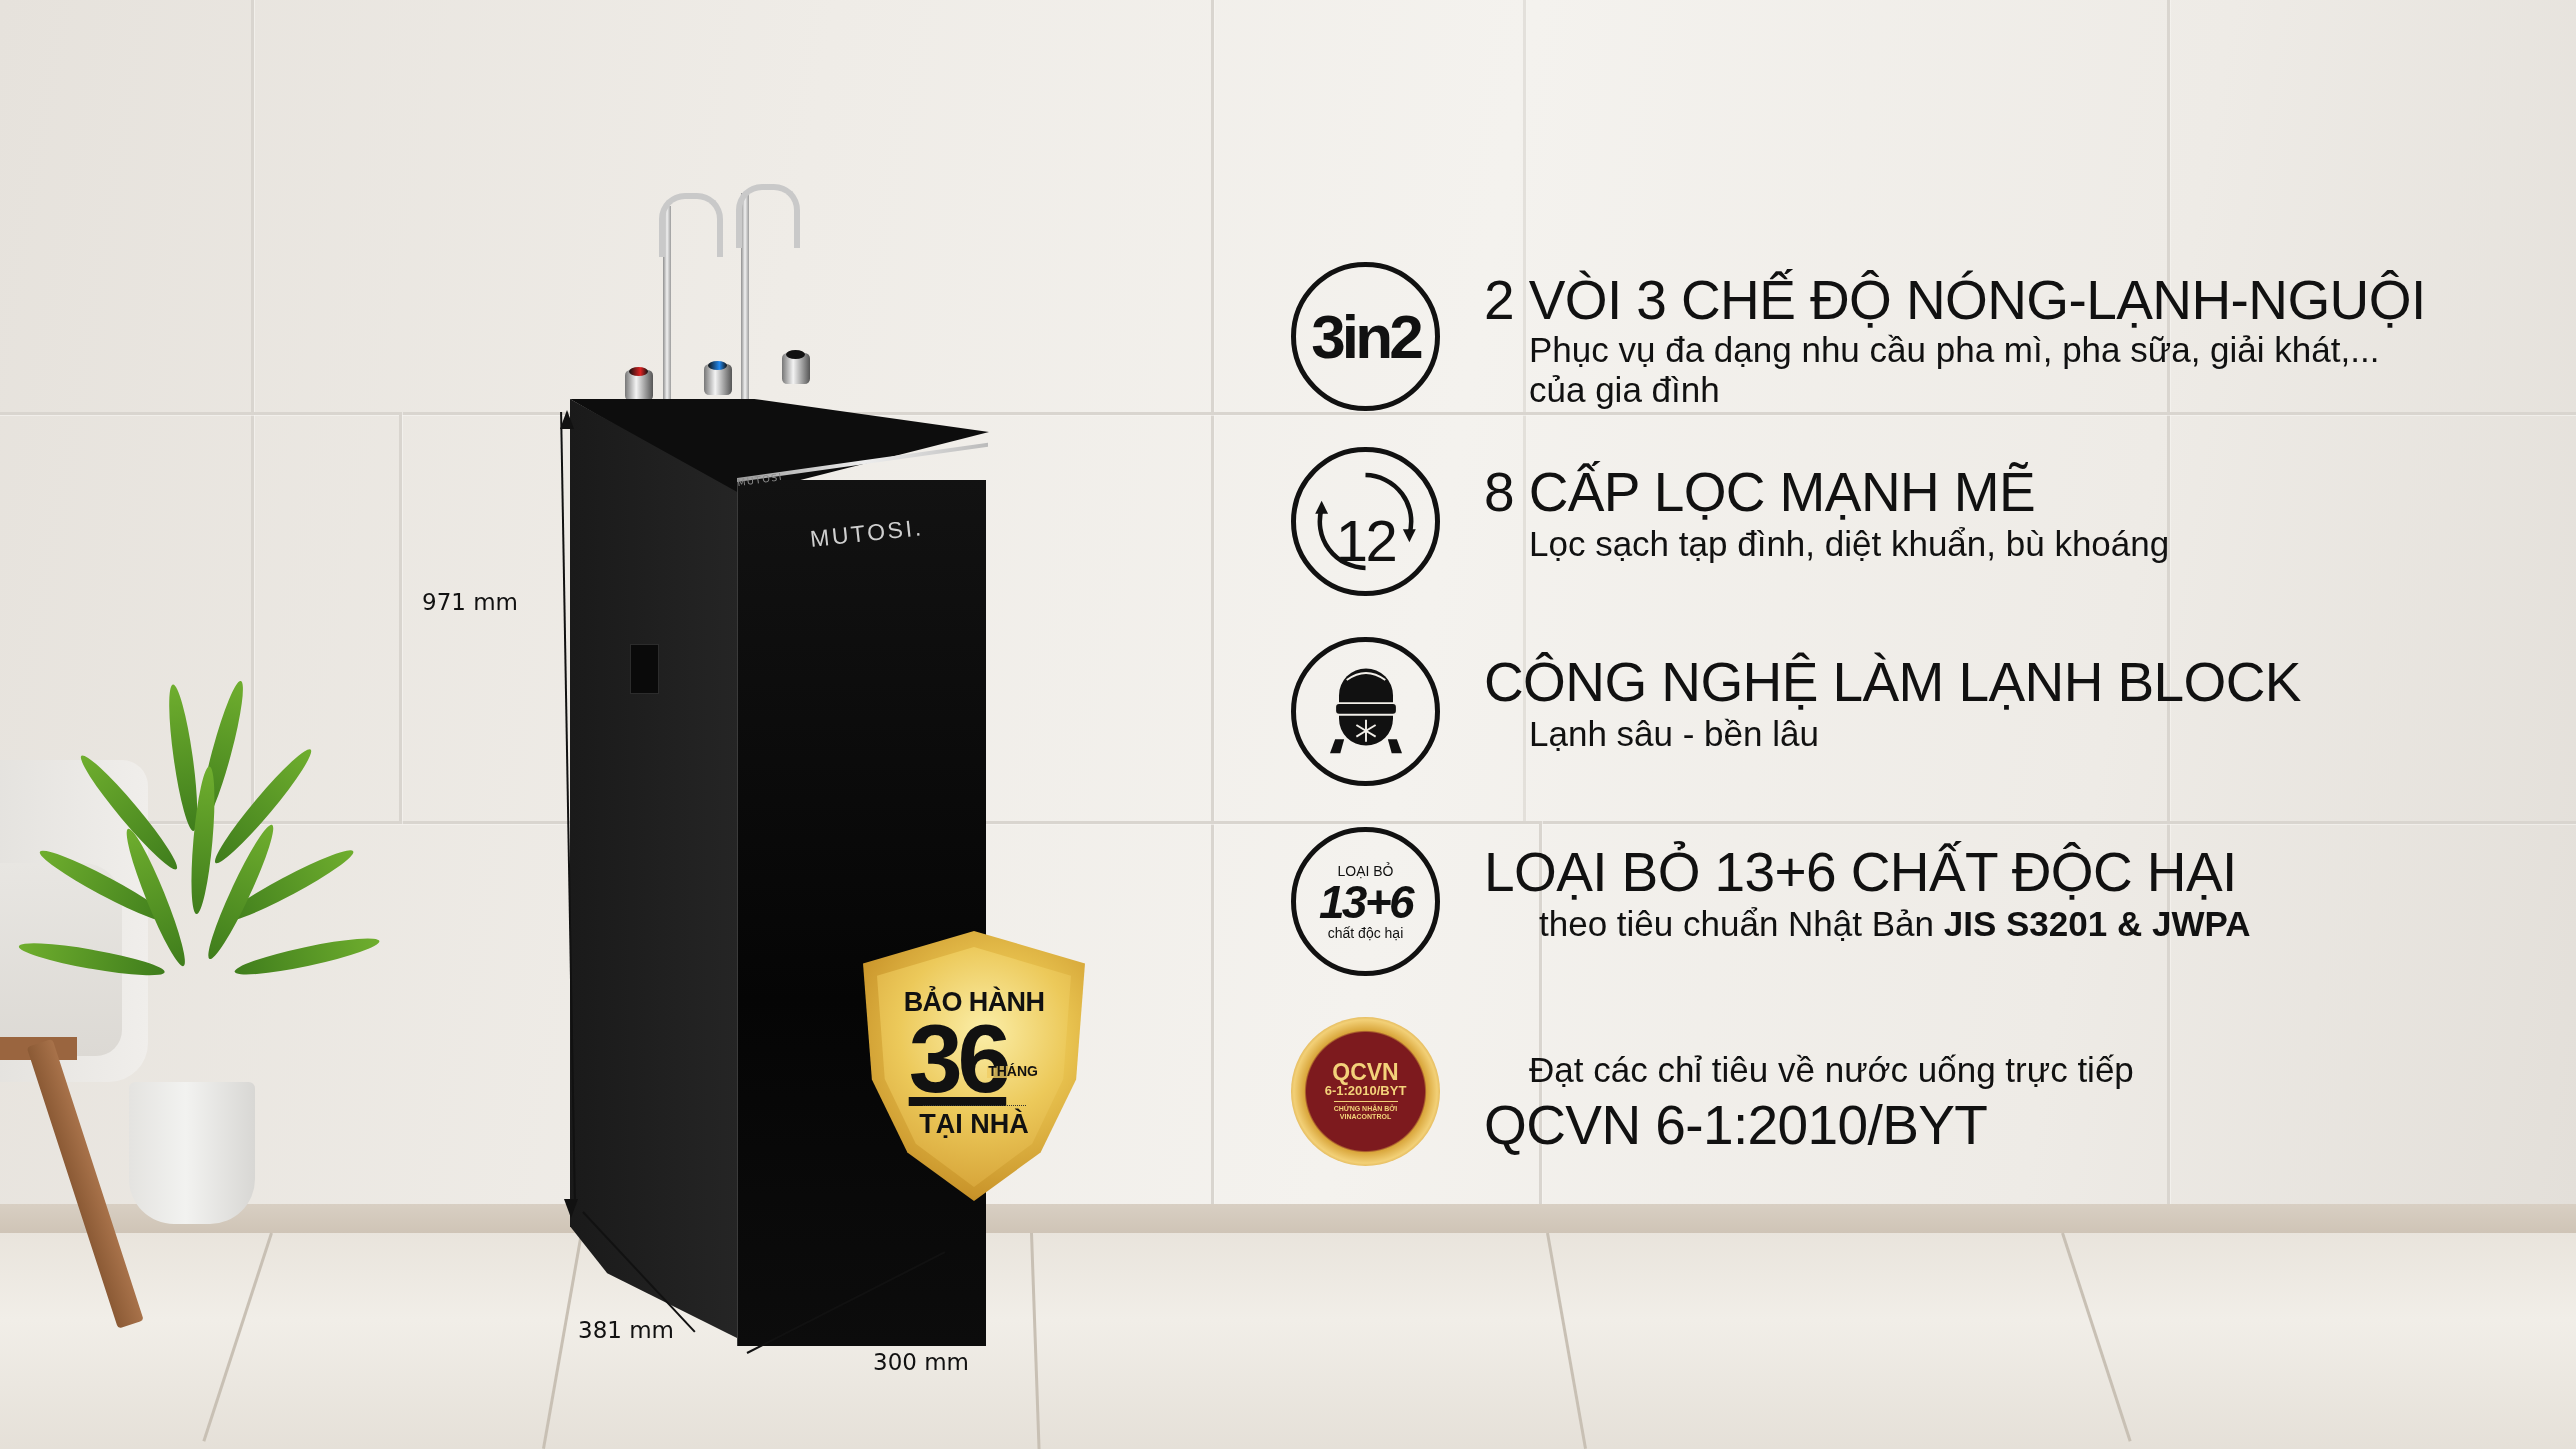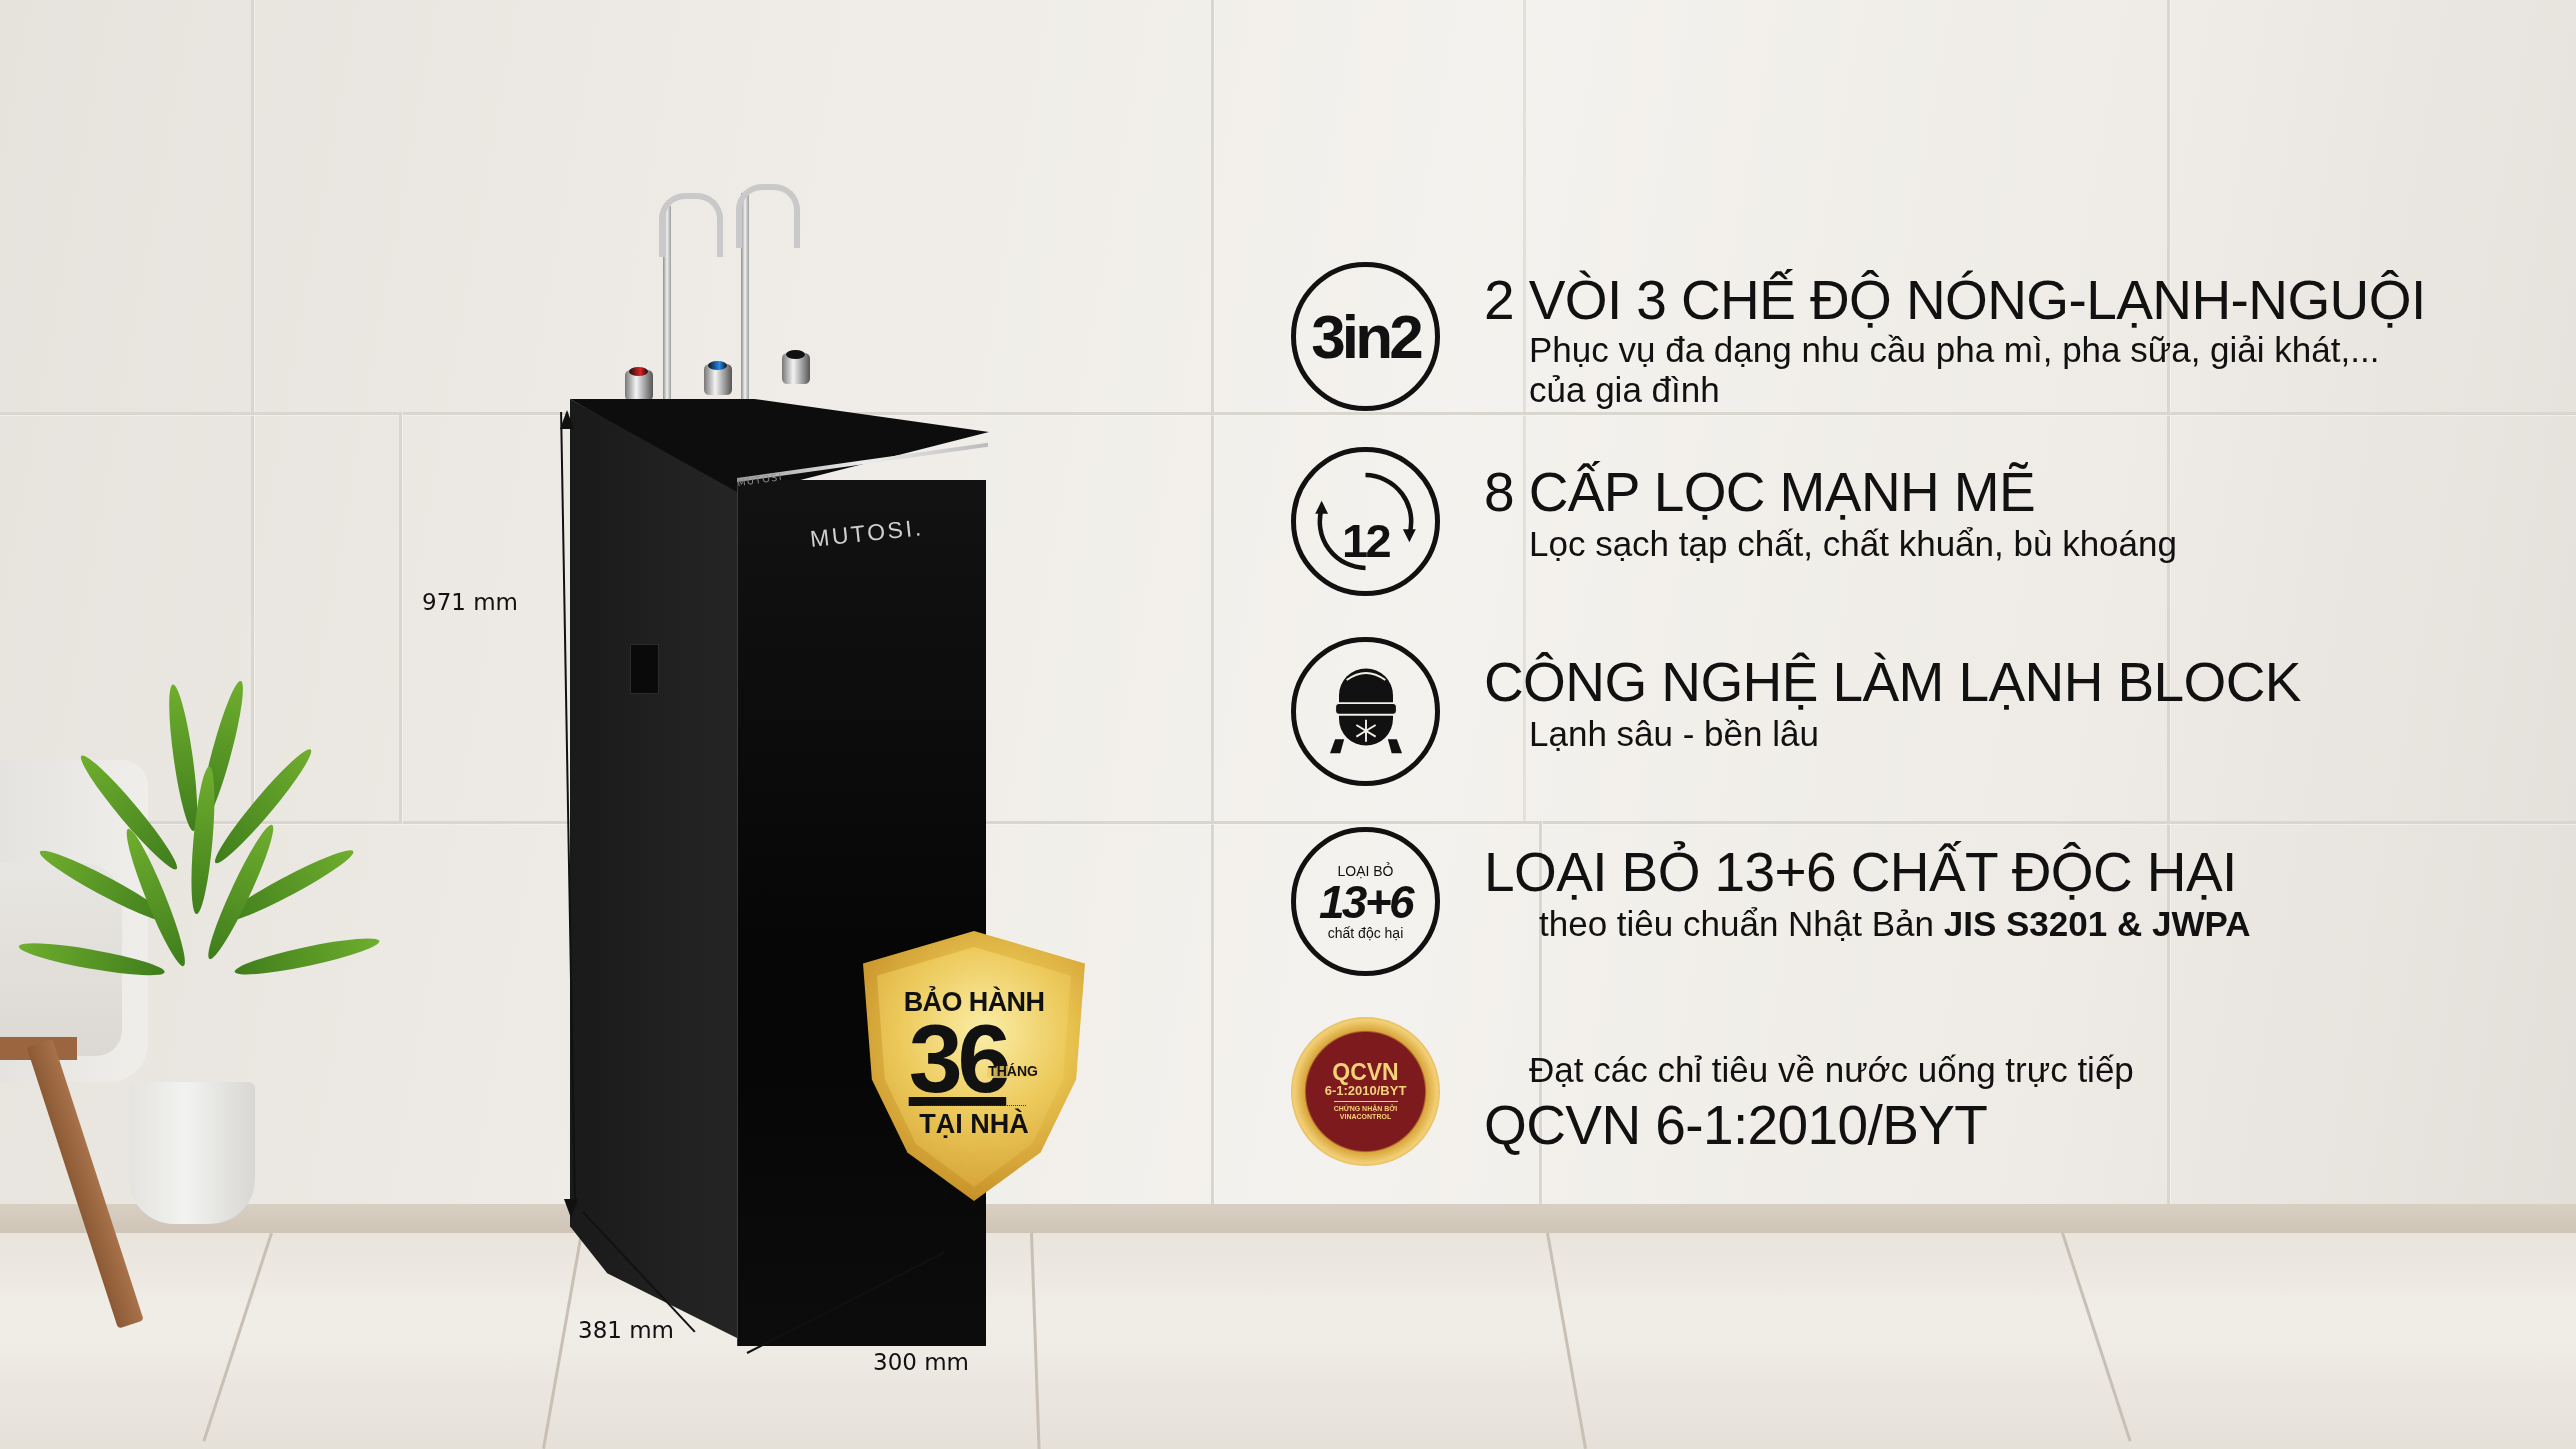--- a/index.html
+++ b/index.html
@@ -56,21 +56,21 @@
   .sh-rule{width:103px;border-top:1.9px dotted #333;margin:3.9px 0;}
   .sh-bot{font-size:27px;}
   
   .features{position:absolute;left:1291px;top:254px;width:1224px;}
   .feature{position:absolute;left:0;width:1224px;}
   .feat-icon{position:absolute;left:0;width:149px;height:149px;border:5.2px solid #111;border-radius:50%;box-sizing:border-box;display:flex;align-items:center;justify-content:center;color:#111;background:transparent;}
   .feat-title{position:absolute;left:193px;font-family:"Liberation Sans",sans-serif;font-size:55px;color:#111;white-space:nowrap;letter-spacing:-0.6px;}
   .feat-sub{position:absolute;left:193px;font-family:"Liberation Sans",sans-serif;font-size:35px;color:#111;white-space:nowrap;line-height:40px;margin-left:45px;}
   .feat-sub b{font-weight:bold;}
   .ic-3in2{font-family:"Liberation Sans",sans-serif;font-weight:bold;font-size:62px;letter-spacing:-3.9px;}
-  .ic-12{font-family:"Liberation Sans",sans-serif;font-weight:bold;font-size:47px;letter-spacing:-2.6px;position:relative;margin-top:38px;}
+  .ic-12{font-family:"Liberation Sans",sans-serif;font-weight:normal;font-size:58px;letter-spacing:-2.6px;position:relative;margin-top:38px;}
   .ic-136{display:flex;flex-direction:column;align-items:center;font-family:"Liberation Sans",sans-serif;color:#111;}
   .ic-136 .t1{font-size:14px;}
   .ic-136 .t2{font-size:46px;font-weight:bold;font-style:italic;letter-spacing:-2.6px;line-height:1;}
   .ic-136 .t3{font-size:14px;}
   .qcvn-badge{position:absolute;left:0;width:149px;height:149px;border-radius:50%;
     background:radial-gradient(circle,#7d1a1e 0%,#7d1a1e 56%,#d9a63b 58%,#f2d077 68%,#c88f2a 78%,#7d1a1e 80%,#7d1a1e 83%,#d9a63b 85%,#9a6418 100%);
     display:flex;flex-direction:column;align-items:center;justify-content:center;color:#f3d27a;font-family:"Liberation Sans",sans-serif;font-weight:bold;}
   .qb-1{font-size:23px;line-height:1;}
   .qb-2{font-size:13px;line-height:1.1;}
   .qb-rule{width:64px;border-top:1.3px solid #f3d27a;margin:2.6px 0;}
@@ -176,21 +176,21 @@
       <div class="feat-icon" style="top:0">
         <svg width="129" height="129" viewBox="0 0 200 200" style="position:absolute">
           <path d="M100 28 A72 72 0 0 1 168 120" fill="none" stroke="#111" stroke-width="7"></path>
           <polygon points="168,132 158,112 178,112" fill="#111"></polygon>
           <path d="M100 172 A72 72 0 0 1 32 80" fill="none" stroke="#111" stroke-width="7"></path>
           <polygon points="32,68 22,88 42,88" fill="#111"></polygon>
         </svg>
         <span class="ic-12">12</span>
       </div>
       <div class="feat-title" style="top:13px">8 CẤP LỌC MẠNH MẼ</div>
-      <div class="feat-sub" style="top:77px">Lọc sạch tạp chất, chất khuẩn, bù khoáng</div>
+      <div class="feat-sub" style="top:77px">Lọc sạch tạp đình, diệt khuẩn, bù khoáng</div>
     </div>
 
     <div class="feature" style="top:383px">
       <div class="feat-icon" style="top:0">
         <svg width="90" height="97" viewBox="0 0 140 150">
           <rect x="28" y="8" width="84" height="120" rx="42" fill="#111"></rect>
           <rect x="22" y="62" width="96" height="18" rx="6" fill="#111" stroke="#f2efe9" stroke-width="3"></rect>
           <path d="M40 26 Q70 4 100 26" stroke="#f2efe9" stroke-width="3" fill="none"></path>
           <g stroke="#f2efe9" stroke-width="3">
             <line x1="70" y1="88" x2="70" y2="122"></line>

